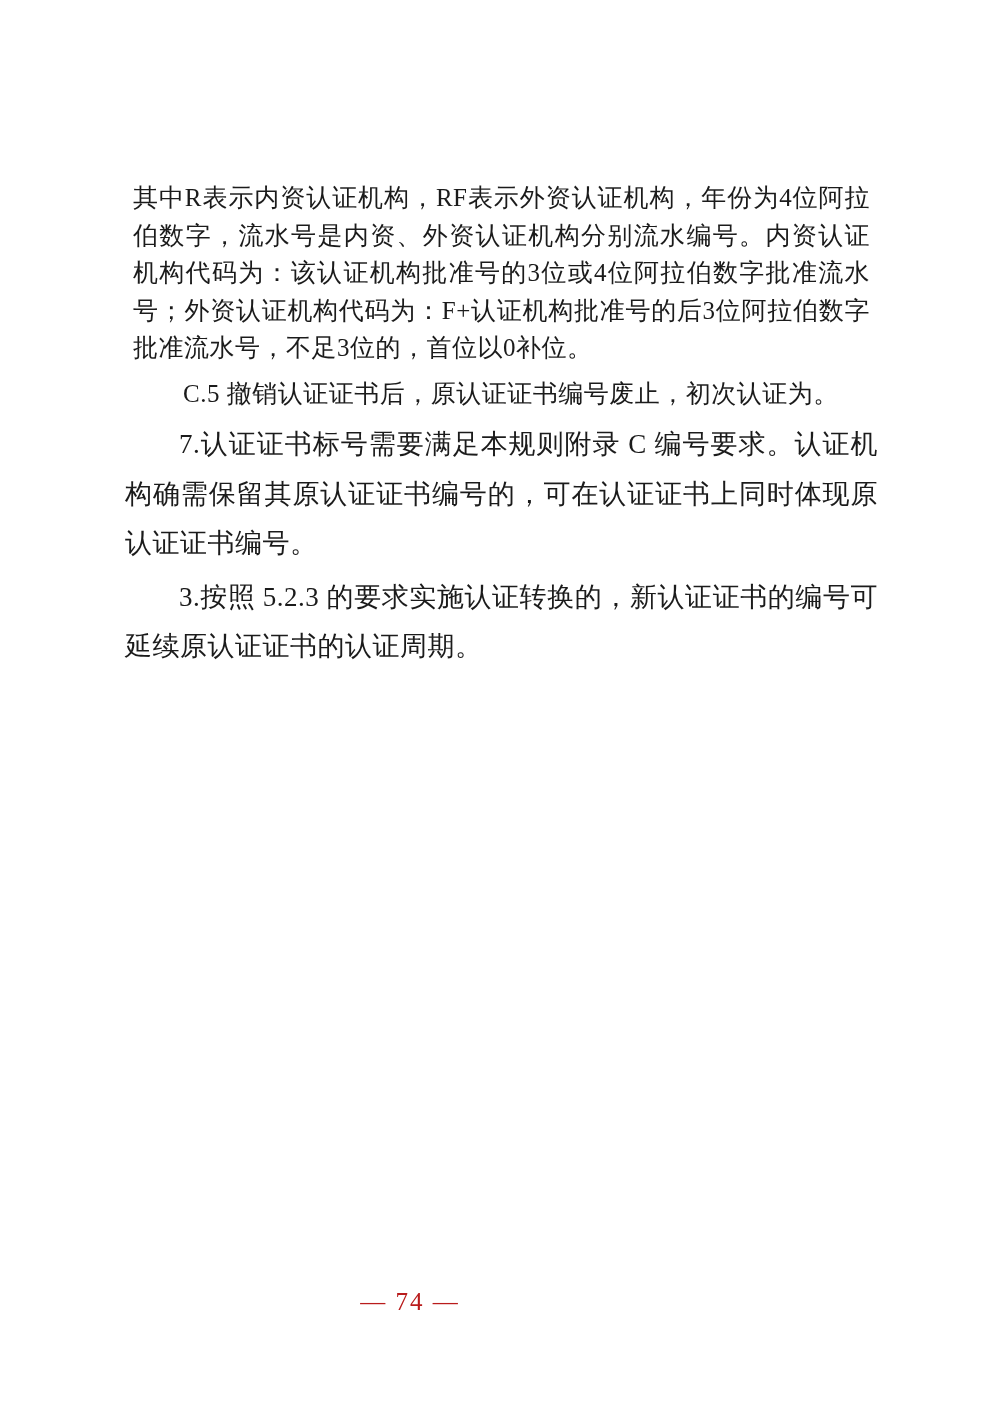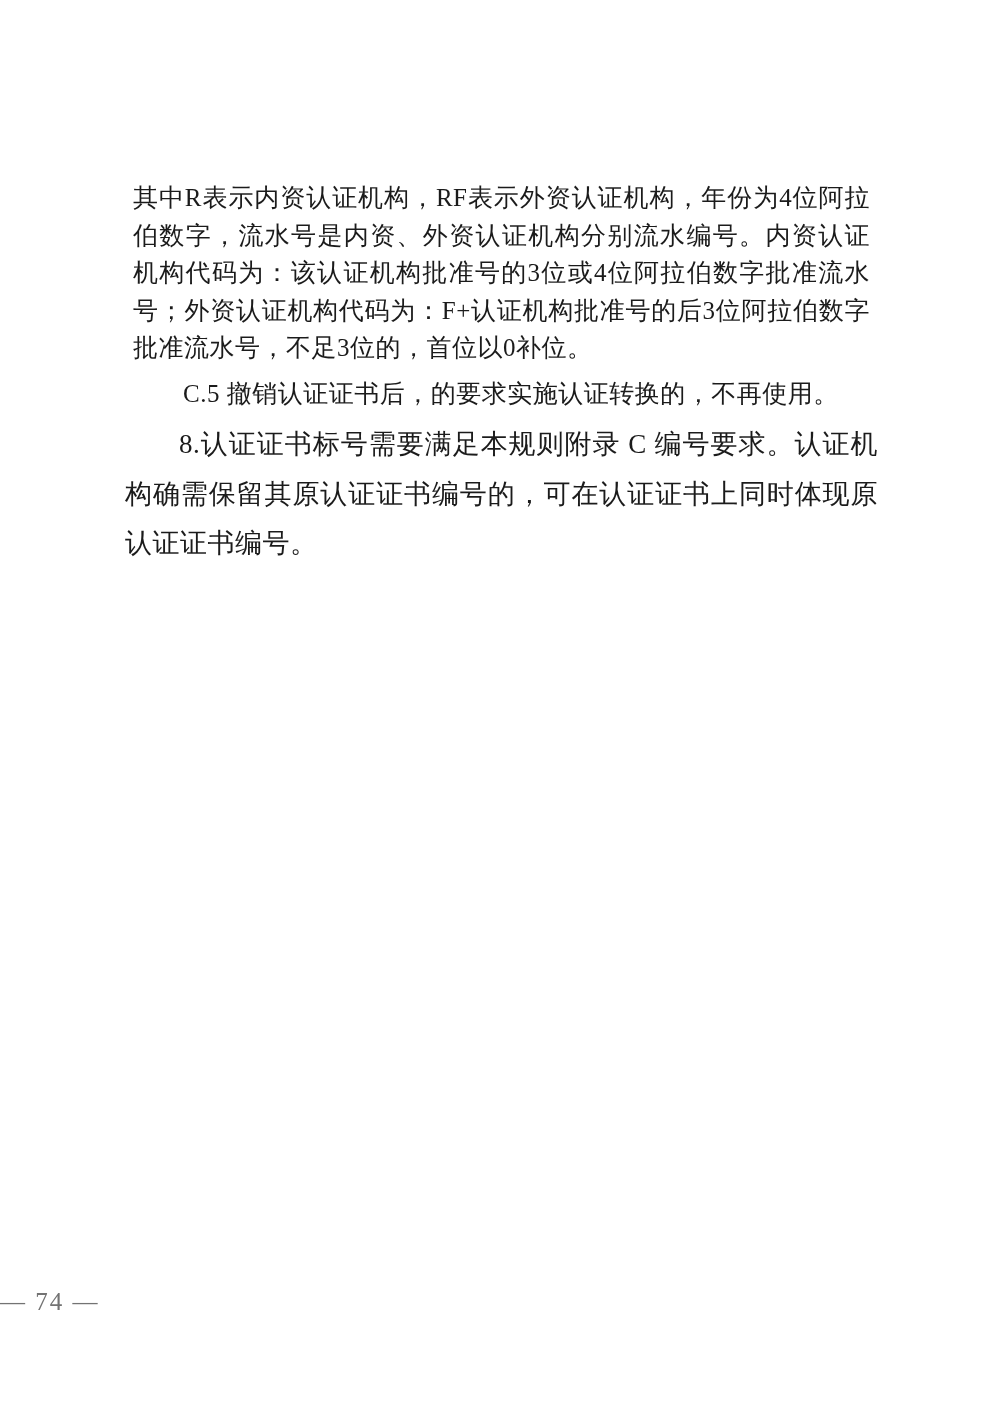--- a/index.html
+++ b/index.html
@@ -56,39 +56,41 @@
     line-height: 49.5px;
     text-align: justify;
     text-indent: 2em;
     letter-spacing: 0.5px;
   }
   .page-footer {
     position: absolute;
     left: 0;
     top: 1288px;
     width: 820px;
+    text-align: center;
     font-size: 25px;
-    color: #737373;
+    color: #b91c1c;
     letter-spacing: 2px;
   }
 </style>
 </head>
 <body>
 
 <div class="page">
   <div class="content">
 
     <section class="sec-body">
       <p class="no-indent">其中R表示内资认证机构，RF表示外资认证机构，年份为4位阿拉伯数字，流水号是内资、外资认证机构分别流水编号。内资认证机构代码为：该认证机构批准号的3位或4位阿拉伯数字批准流水号；外资认证机构代码为：F+认证机构批准号的后3位阿拉伯数字批准流水号，不足3位的，首位以0补位。</p>
-      <p class="indent">C.5 撤销认证证书后，的要求实施认证转换的，不再使用。</p>
+      <p class="indent">C.5 撤销认证证书后，原认证证书编号废止，初次认证为。</p>
     </section>
 
 
     <section class="sec-notes">
-      <p>8.认证证书标号需要满足本规则附录 C 编号要求。认证机构确需保留其原认证证书编号的，可在认证证书上同时体现原认证证书编号。</p>
+      <p>7.认证证书标号需要满足本规则附录 C 编号要求。认证机构确需保留其原认证证书编号的，可在认证证书上同时体现原认证证书编号。</p>
+      <p>3.按照 5.2.3 的要求实施认证转换的，新认证证书的编号可延续原认证证书的认证周期。</p>
     </section>
 
   </div>
 
   <footer class="page-footer">
     <span>— 74 —</span>
   </footer>
 </div>
 
 </body></html>

